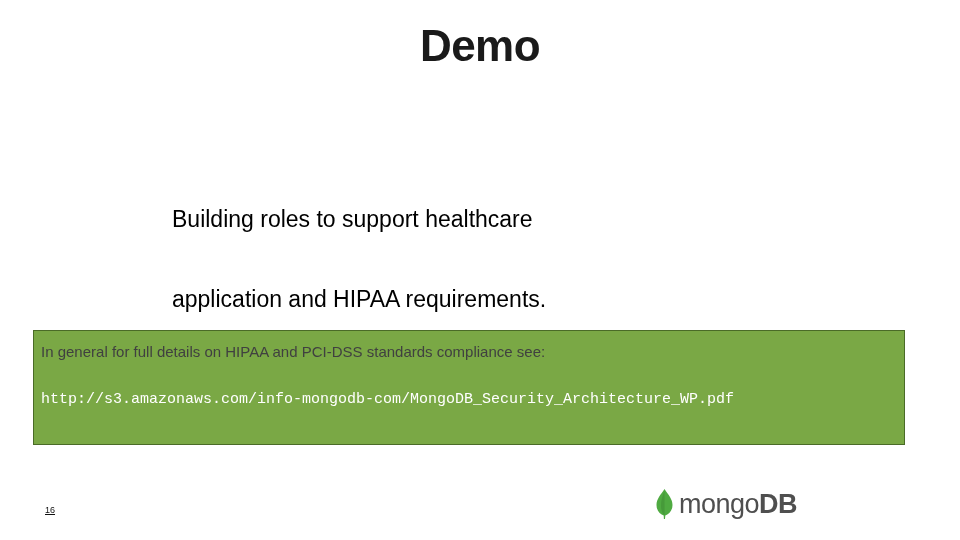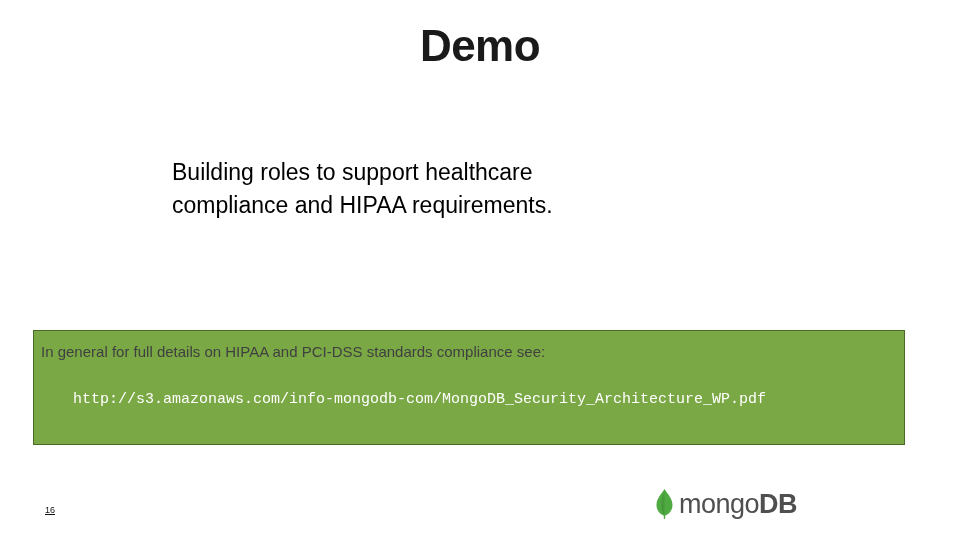--- a/index.html
+++ b/index.html
@@ -37,20 +37,21 @@
     left: 172px;
     top: 156px;
     width: 640px;
     font-size: 23px;
     color: #000000;
     line-height: 1.45;
   }
   .body-text .line {
     display: block;
     white-space: pre;
+    margin-top: 47px;
   }
   .callout {
     position: absolute;
     left: 33px;
     top: 330px;
     width: 872px;
     height: 115px;
     background: #7aa845;
     border: 1px solid #4a6b27;
     box-sizing: border-box;
@@ -65,21 +66,20 @@
   }
   .callout-link {
     position: absolute;
     left: 7px;
     top: 60px;
     font-size: 15px;
     color: #ffffff;
     font-family: "Liberation Mono", monospace;
     letter-spacing: 0px;
     white-space: nowrap;
-    margin-left: 32px;
   }
   .page-number {
     position: absolute;
     left: 45px;
     top: 505px;
     font-size: 9px;
     color: #111111;
     text-decoration: underline;
   }
   .logo {
@@ -107,21 +107,21 @@
 </style>
 </head>
 <body>
 
 <div class="slide">
 
   <div class="slide-title">Demo</div>
 
   <div class="body-text">
     <span class="line">Building roles to support healthcare</span>
-    <span class="line">compliance and HIPAA requirements.</span>
+    <span class="line">application and HIPAA requirements.</span>
   </div>
 
   <div class="callout">
     <div class="callout-text">In general for full details on HIPAA and PCI-DSS standards compliance see:</div>
     <div class="callout-link">http://s3.amazonaws.com/info-mongodb-com/MongoDB_Security_Architecture_WP.pdf</div>
   </div>
 
   <div class="page-number">16</div>
 
   <div class="logo">

